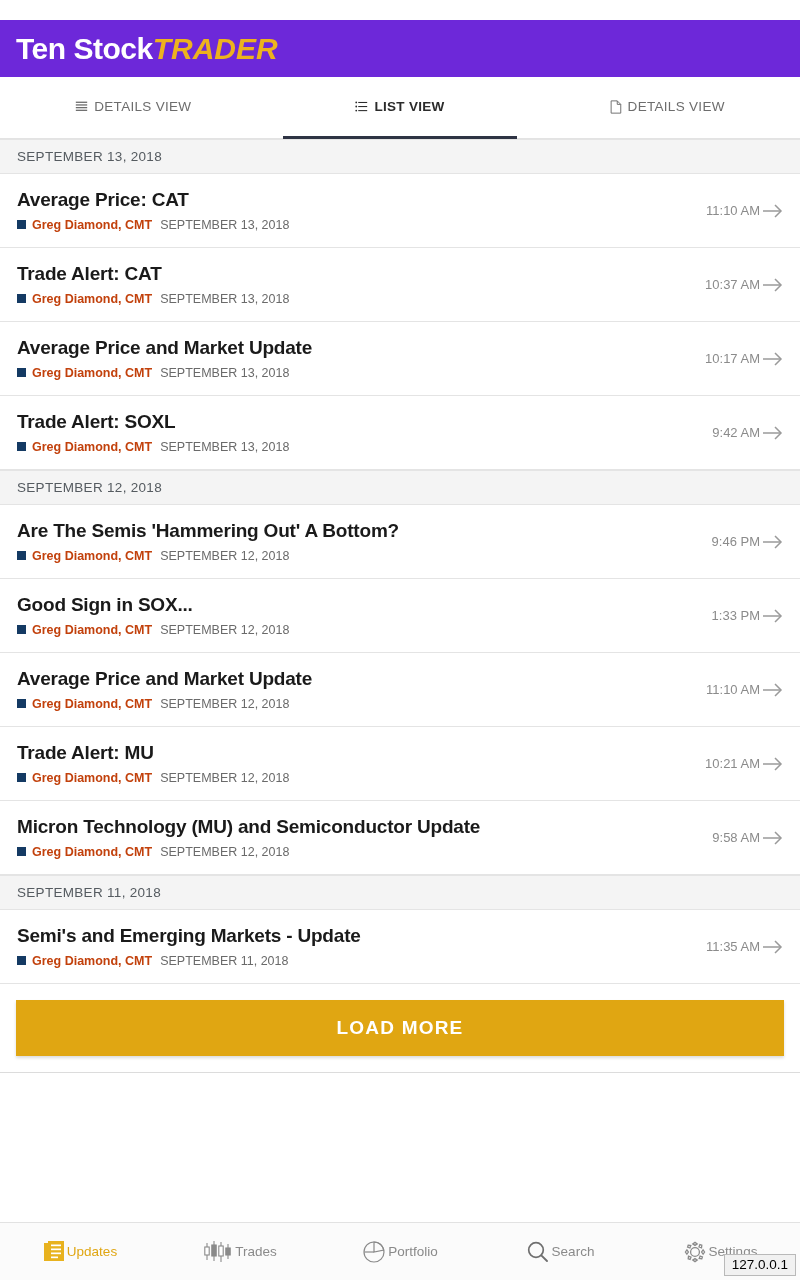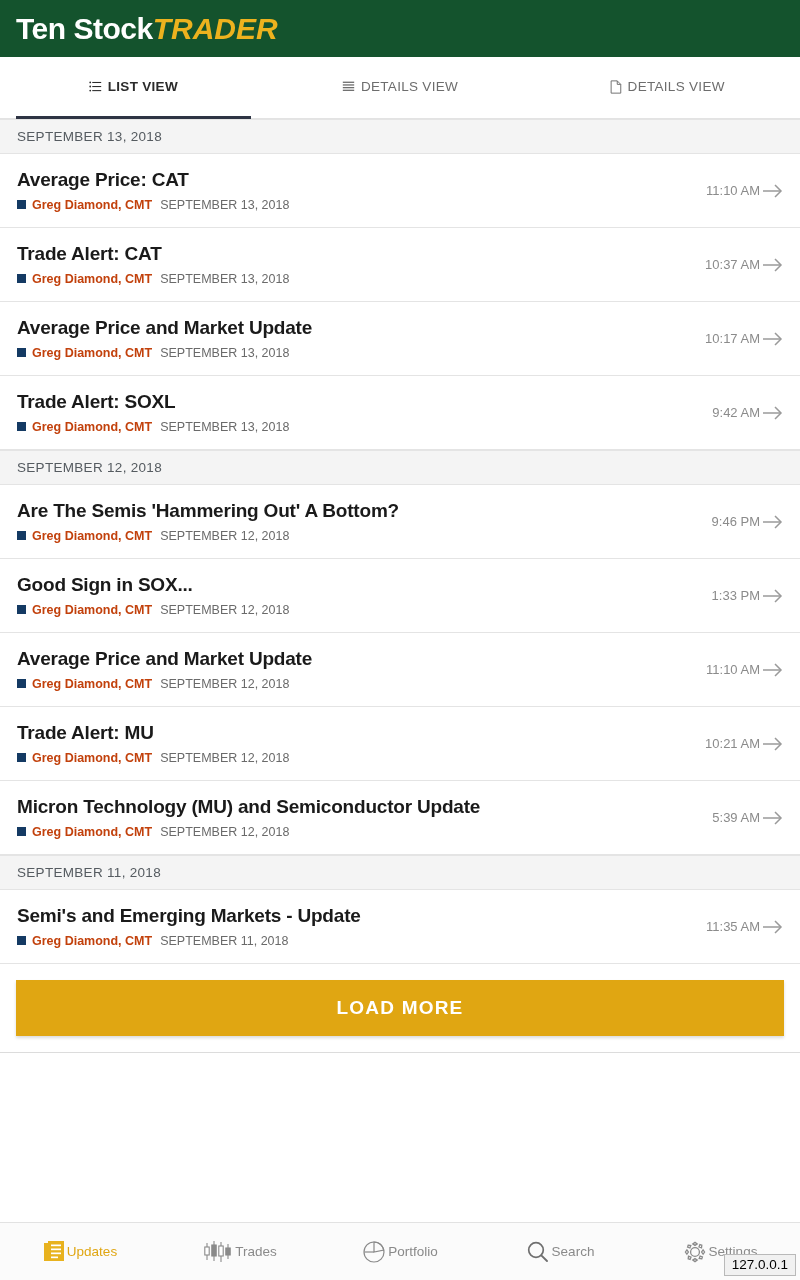--- a/index.html
+++ b/index.html
@@ -7,24 +7,25 @@
     width: 800px; height: 1280px;
     font-family: "Liberation Sans", sans-serif;
     background: #ffffff;
     overflow: hidden;
   }
   body { position: relative; }
 
   
   .app-header {
     height: 57px;
-    background: #14532d;
+    background: #6d28d9;
     display: flex;
     align-items: center;
     padding-left: 16px;
+    margin-top: 20px;
   }
   .logo {
     font-size: 30px;
     font-weight: bold;
     letter-spacing: -0.5px;
     white-space: nowrap;
     line-height: 1;
   }
   .logo .logo-a { color: #ffffff; }
   .logo .logo-b { color: #edb21e; font-style: italic; font-weight: bold; letter-spacing: 0px;}
@@ -180,48 +181,48 @@
 <body>
 
 <div class="app-header">
   <div class="logo">
     <span class="logo-a">Ten Stock</span><span class="logo-b">TRADER</span>
   </div>
 </div>
 
 <div class="tabs">
 
+  <div class="tab">
+    <span class="tab-ico">
+      <svg width="13" height="13" viewBox="0 0 16 16">
+        <rect x="1" y="2" width="14" height="1.6" fill="#6d6d6d"></rect>
+        <rect x="1" y="5.3" width="14" height="1.6" fill="#6d6d6d"></rect>
+        <rect x="1" y="8.6" width="14" height="1.6" fill="#6d6d6d"></rect>
+        <rect x="1" y="11.9" width="14" height="1.6" fill="#6d6d6d"></rect>
+      </svg>
+    </span>
+    <span class="tab-label">DETAILS VIEW</span>
+  </div>
+
   <div class="tab active">
     <span class="tab-ico">
       <svg width="13" height="13" viewBox="0 0 16 16">
         <circle cx="1.5" cy="3" r="1.1" fill="#2b2b2b"></circle>
           <rect x="4" y="2.4" width="11" height="1.3" fill="#2b2b2b"></rect>
         <circle cx="1.5" cy="8" r="1.1" fill="#2b2b2b"></circle>
           <rect x="4" y="7.4" width="11" height="1.3" fill="#2b2b2b"></rect>
         <circle cx="1.5" cy="13" r="1.1" fill="#2b2b2b"></circle>
           <rect x="4" y="12.4" width="11" height="1.3" fill="#2b2b2b"></rect>
       </svg>
     </span>
     <span class="tab-label">LIST VIEW</span>
   </div>
 
   <div class="tab">
     <span class="tab-ico">
-      <svg width="13" height="13" viewBox="0 0 16 16">
-        <rect x="1" y="2" width="14" height="1.6" fill="#6d6d6d"></rect>
-        <rect x="1" y="5.3" width="14" height="1.6" fill="#6d6d6d"></rect>
-        <rect x="1" y="8.6" width="14" height="1.6" fill="#6d6d6d"></rect>
-        <rect x="1" y="11.9" width="14" height="1.6" fill="#6d6d6d"></rect>
-      </svg>
-    </span>
-    <span class="tab-label">DETAILS VIEW</span>
-  </div>
-
-  <div class="tab">
-    <span class="tab-ico">
       <svg width="13" height="14" viewBox="0 0 14 16">
         <path d="M2 1 h7 l4 4 v10 h-11 z" fill="none" stroke="#6d6d6d" stroke-width="1.1"></path>
         <path d="M9 1 v4 h4" fill="none" stroke="#6d6d6d" stroke-width="1.1"></path>
       </svg>
     </span>
     <span class="tab-label">DETAILS VIEW</span>
   </div>
 
 </div>
 
@@ -383,21 +384,21 @@
     <div class="row">
       <div class="row-main">
         <div class="row-title">Micron Technology (MU) and Semiconductor Update</div>
         <div class="row-meta">
           <span class="meta-square"></span>
           <span class="meta-author">Greg Diamond, CMT</span>
           <span class="meta-date">SEPTEMBER 12, 2018</span>
         </div>
       </div>
       <div class="row-right">
-        <span class="row-time">5:39 AM</span>
+        <span class="row-time">9:58 AM</span>
         <span class="arrow-ico">
           <svg width="22" height="16" viewBox="0 0 22 16">
             <line x1="1" y1="8" x2="19" y2="8" stroke="#9a9a9a" stroke-width="1.5"></line>
             <polyline points="13,2 19,8 13,14" fill="none" stroke="#9a9a9a" stroke-width="1.5"></polyline>
           </svg>
         </span>
       </div>
     </div>
     <div class="date-header">SEPTEMBER 11, 2018</div>
     <div class="row">

